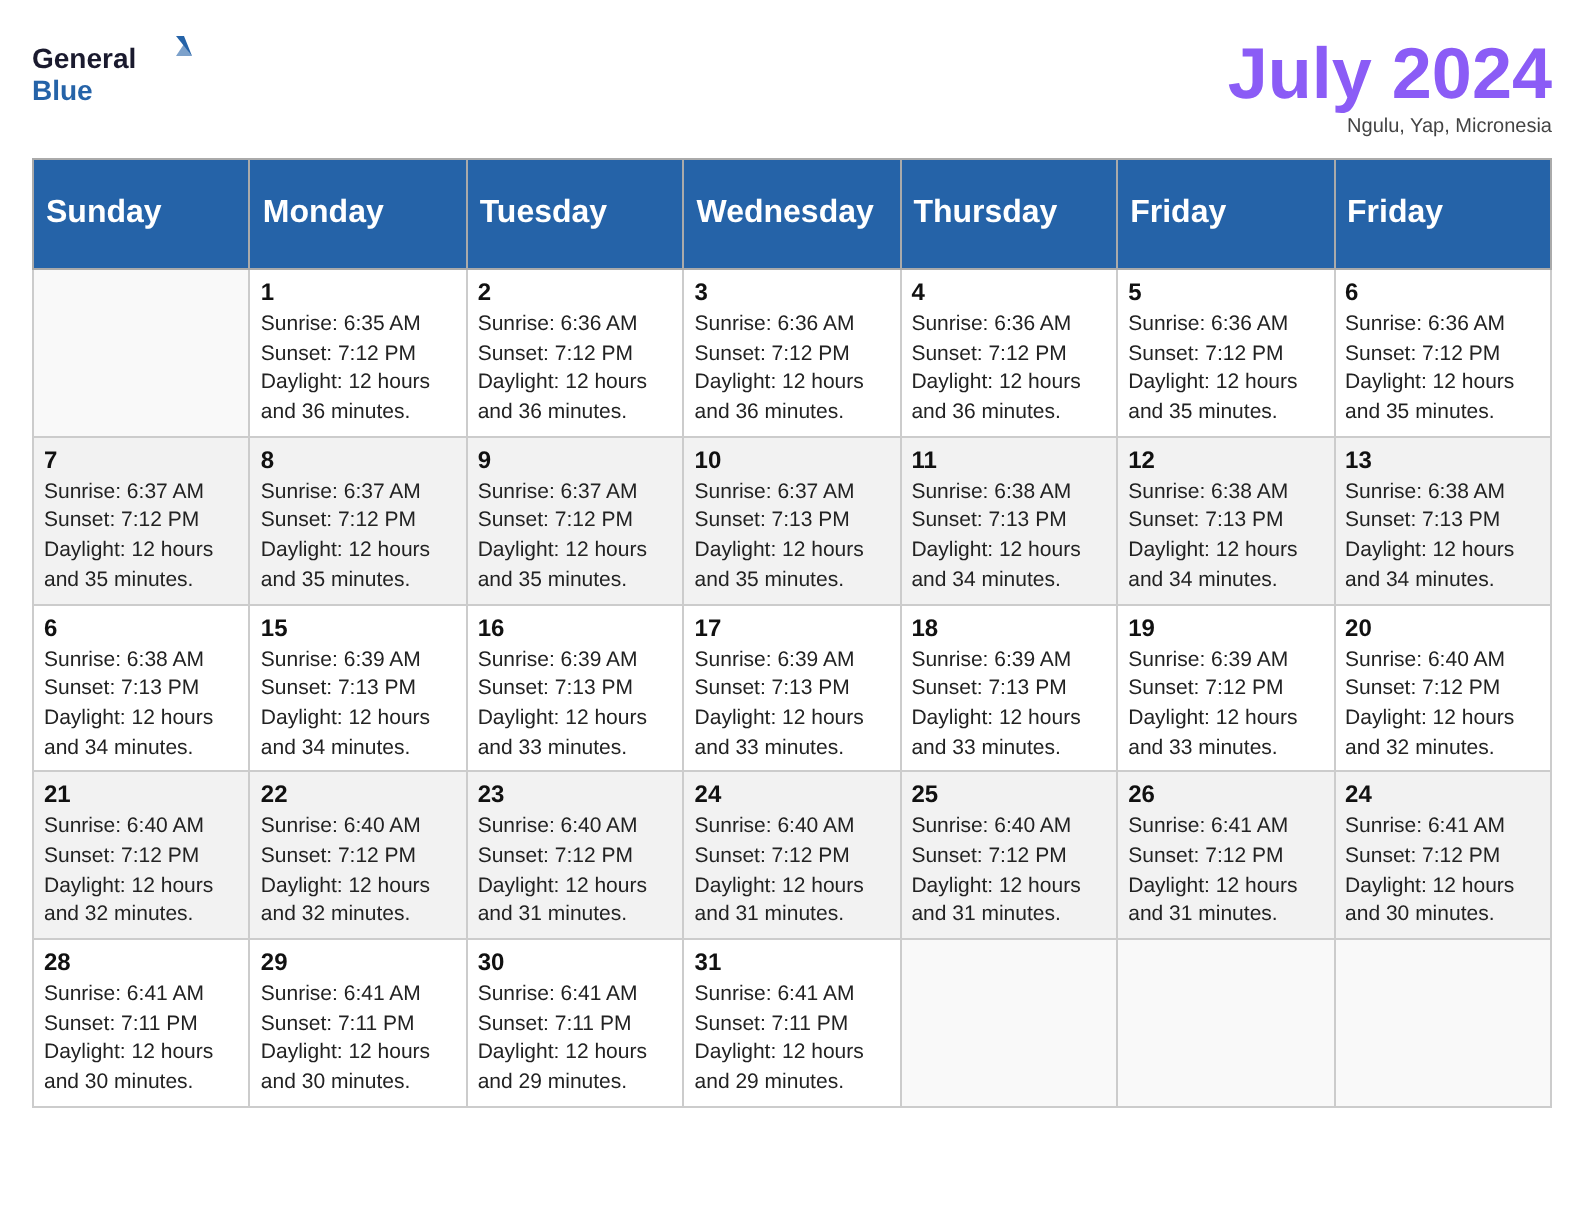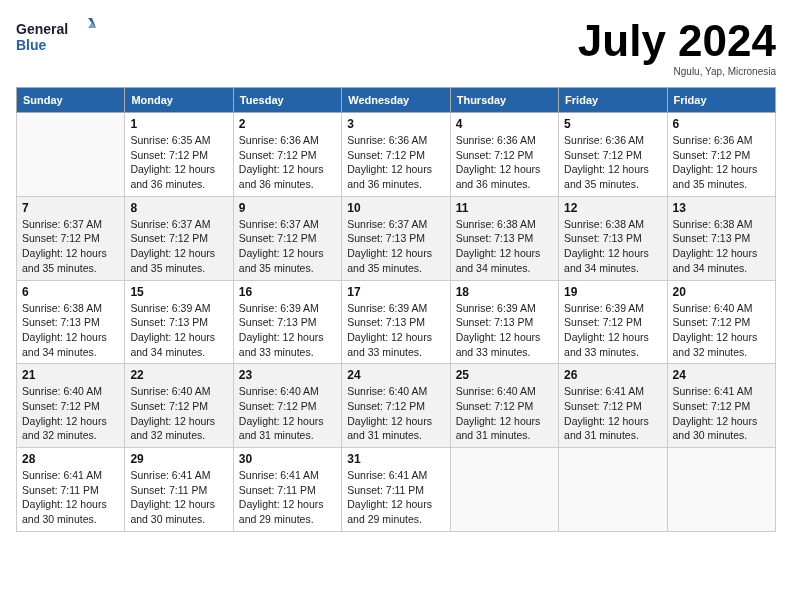--- a/index.html
+++ b/index.html
@@ -17,39 +17,39 @@
       margin-bottom: 10px;
     }
     .logo {
       display: flex;
       align-items: flex-start;
     }
     .title-block {
       text-align: right;
     }
     .month-title {
-      font-size: 44px;
+      font-size: 36px;
       font-weight: bold;
-      color: #000000;
+      color: #8b5cf6;
     }
     .location {
       font-size: 10px;
       color: #444;
     }
     table {
       width: 100%;
       border-collapse: collapse;
       font-size: 11px;
     }
     thead tr th {
       background-color: #2563a8;
       color: #fff;
       text-align: left;
-      padding: 6px 6px;
-      font-size: 11px;
+      padding: 18px 6px;
+      font-size: 16px;
       font-weight: bold;
       border: 1px solid #aaa;
     }
     tbody tr td {
       border: 1px solid #ccc;
       vertical-align: top;
       padding: 4px 5px;
       min-height: 80px;
       width: 106px;
     }

